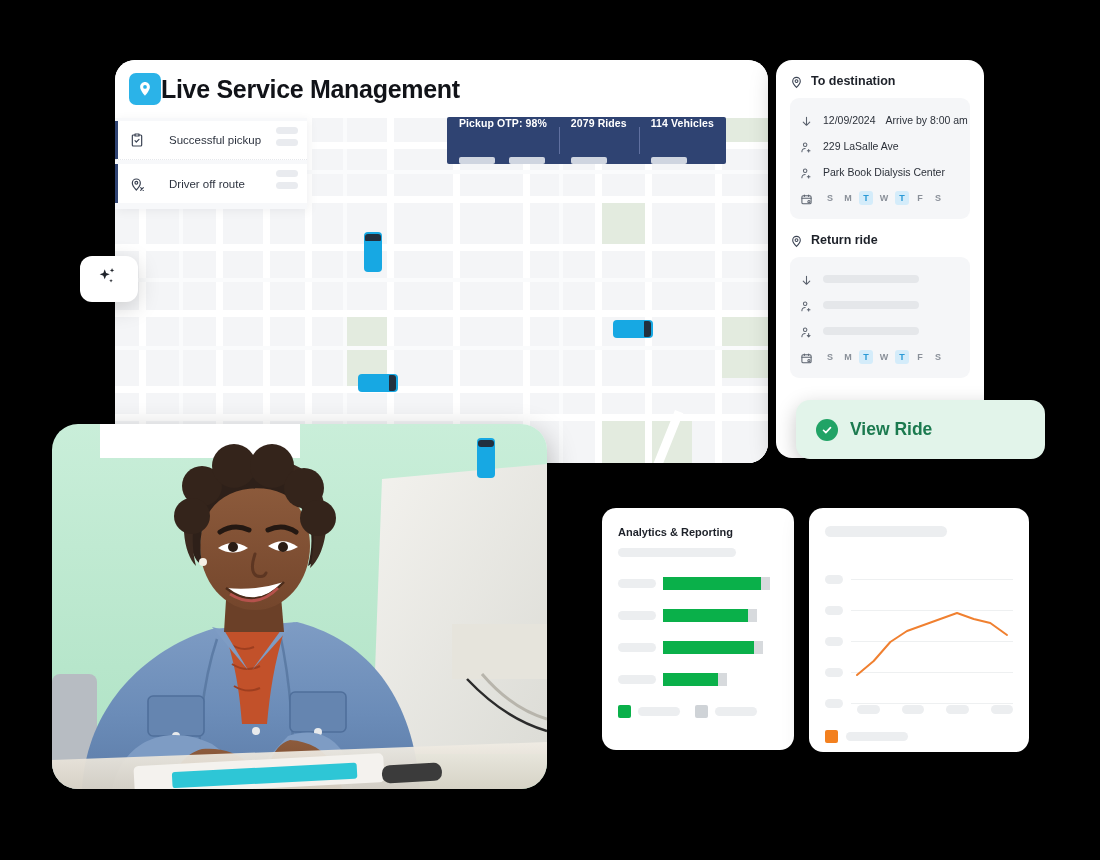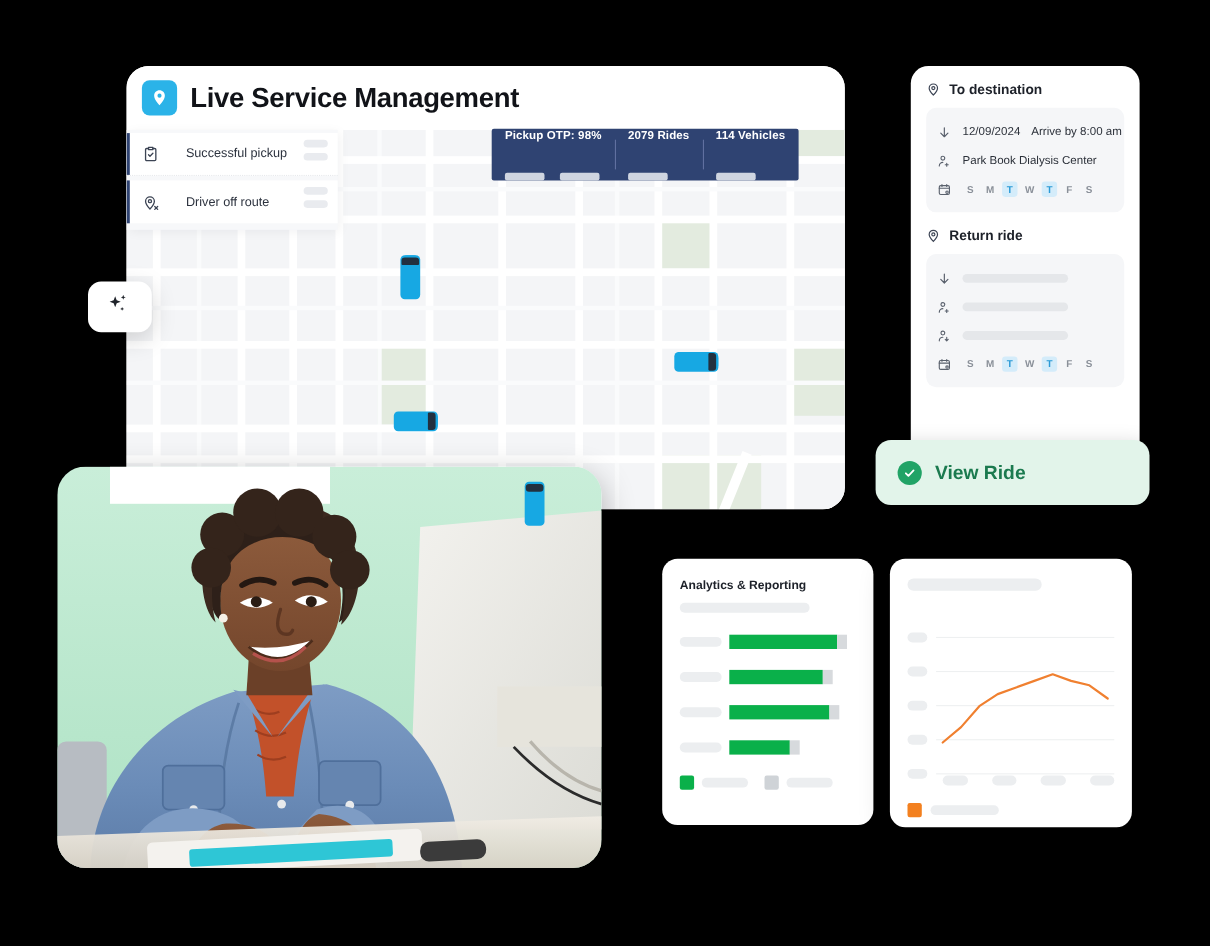--- a/index.html
+++ b/index.html
@@ -15,21 +15,21 @@
   .dash-card {
     position: absolute; left: 115px; top: 60px;
     width: 653px; height: 403px;
     background: #ffffff;
     border-radius: 20px;
     box-shadow: 0 8px 28px rgba(0,0,0,.28);
     overflow: hidden;
   }
   .dash-header {
     height: 58px; display: flex; align-items: center;
-    padding-left: 14px; gap: 12px; background: #fff;
+    padding-left: 14px; background: #fff;
   }
   .logo-tile {
     width: 32px; height: 32px; border-radius: 7px;
     background: #2bb3e8; display: flex; align-items: center; justify-content: center;
     flex: 0 0 auto;
   }
   .logo-tile svg { display:block; }
   .dash-title {
     font-size: 25px; font-weight: bold; color: #111318; letter-spacing: -.3px;
     white-space: nowrap;
@@ -113,21 +113,21 @@
     position: absolute; left: 52px; top: 424px;
     width: 495px; height: 365px;
     border-radius: 26px; overflow: hidden;
     box-shadow: 0 10px 30px rgba(0,0,0,.3);
     z-index: 20;
   }
   .photo svg { display: block; width: 100%; height: 100%; }
 
   
   .book-card {
-    position: absolute; left: 828px; top: 60px;
+    position: absolute; left: 776px; top: 60px;
     width: 208px; height: 398px;
     background: #ffffff; border-radius: 16px;
     box-shadow: 0 8px 26px rgba(0,0,0,.28);
     padding: 14px 14px 0 14px;
   }
   .sec-head { display: flex; align-items: center; gap: 8px; margin-bottom: 10px; }
   .sec-head .pin { width: 13px; height: 13px; color: #3c4454; }
   .sec-title { font-size: 12.5px; font-weight: bold; color: #1d2129; }
   .info-box { background: #f5f6f8; border-radius: 9px; padding: 9px 10px 8px 10px; }
   .info-row { display: flex; align-items: center; gap: 10px; height: 26px; }
@@ -450,20 +450,30 @@
 
     <div class="info-box">
       <div class="info-row">
         <span class="info-ico">
           <svg viewBox="0 0 24 24" width="13" height="13" fill="none" stroke="currentColor" stroke-width="2" stroke-linecap="round" stroke-linejoin="round">
               <path d="M12 4v15M6 13l6 6 6-6"></path>
             </svg>
         </span>
         <span class="info-text">12/09/2024</span>
         <span class="info-text">Arrive by 8:00 am</span>
+      </div>
+      <div class="info-row">
+        <span class="info-ico">
+          <svg viewBox="0 0 24 24" width="13" height="13" fill="none" stroke="currentColor" stroke-width="1.9" stroke-linecap="round" stroke-linejoin="round">
+            <circle cx="9.5" cy="7" r="3.2"></circle>
+              <path d="M3.5 20c0-3.6 2.7-6 6-6"></path>
+              <path d="M16 15.5v5M13.5 18h5"></path>
+          </svg>
+        </span>
+        <span class="info-text">229 LaSalle Ave</span>
       </div>
       <div class="info-row">
         <span class="info-ico">
           <svg viewBox="0 0 24 24" width="13" height="13" fill="none" stroke="currentColor" stroke-width="1.9" stroke-linecap="round" stroke-linejoin="round">
             <circle cx="9.5" cy="7" r="3.2"></circle>
               <path d="M3.5 20c0-3.6 2.7-6 6-6"></path>
               <path d="M16 15.5v5M13.5 18h5"></path>
           </svg>
         </span>
         <span class="info-text">Park Book Dialysis Center</span>

